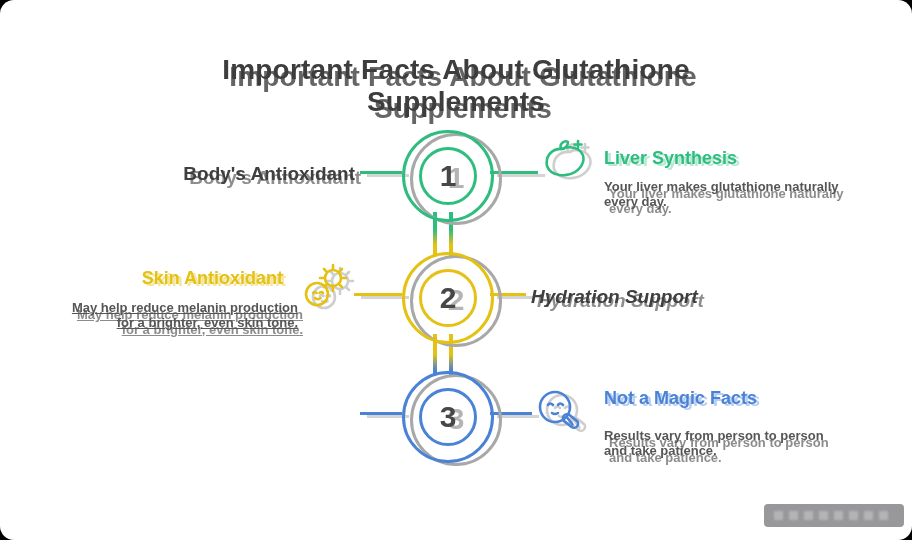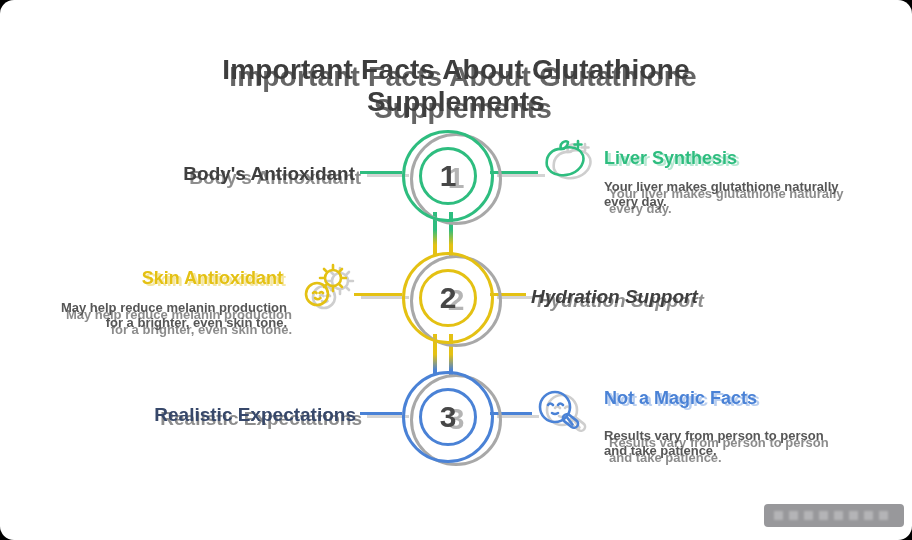--- a/index.html
+++ b/index.html
@@ -107,28 +107,27 @@
 
   <div class="heading h-yellow right-align" style="left:95px;top:268px;width:188px;">Skin Antioxidant</div>
   <div class="icon" style="left:302px;top:262px;">
     <svg width="50" height="50" viewBox="0 0 50 50" fill="none" stroke="#e4c113" stroke-width="2.6" stroke-linecap="round" stroke-linejoin="round">
       <circle cx="31" cy="16" r="8"></circle>
       <path d="M31 3 v4 M31 25 v4 M18 16 h4 M40 16 h4 M22 7 l3 3 M37 22 l3 3 M40 7 l-3 3 M25 22 l-3 3"></path>
       <circle cx="15" cy="32" r="11"></circle>
       <path d="M11 31 q1.5 -2 3.5 0 M17.5 31 q1.5 -2 3.5 0 M13 36 q2.5 2.5 5.5 0"></path>
     </svg>
   </div>
-  <div class="desc right-align" style="left:45px;top:300px;width:242px;">
+  <div class="desc right-align" style="left:56px;top:300px;width:242px;text-decoration:underline;">
     <span>May help reduce melanin production</span><br>
     <span>for a brighter, even skin tone.</span>
   </div>
 
   <div class="side-label dbl" style="left:531px;top:286px;width:210px;font-style:italic;">Hydration Support</div>
 
-  <div class="side-label dbl right-align" style="left:140px;top:404px;width:216px;color:#37486a;">Realistic Expectations</div>
 
   <div class="icon" style="left:534px;top:386px;">
     <svg width="50" height="50" viewBox="0 0 50 50" fill="none" stroke="#4a82d6" stroke-width="2.6" stroke-linecap="round" stroke-linejoin="round">
       <circle cx="21" cy="21" r="15"></circle>
       <path d="M14 19 q2 -3 5 0 M24 19 q2 -3 5 0 M18 27 q3 2 6 0"></path>
       <rect x="28" y="31" width="17" height="8" rx="4" transform="rotate(38 36.5 35)"></rect>
       <path d="M33.5 32 l5 6.5"></path>
     </svg>
   </div>
   <div class="heading h-blue" style="left:604px;top:388px;">Not a Magic Facts</div>

